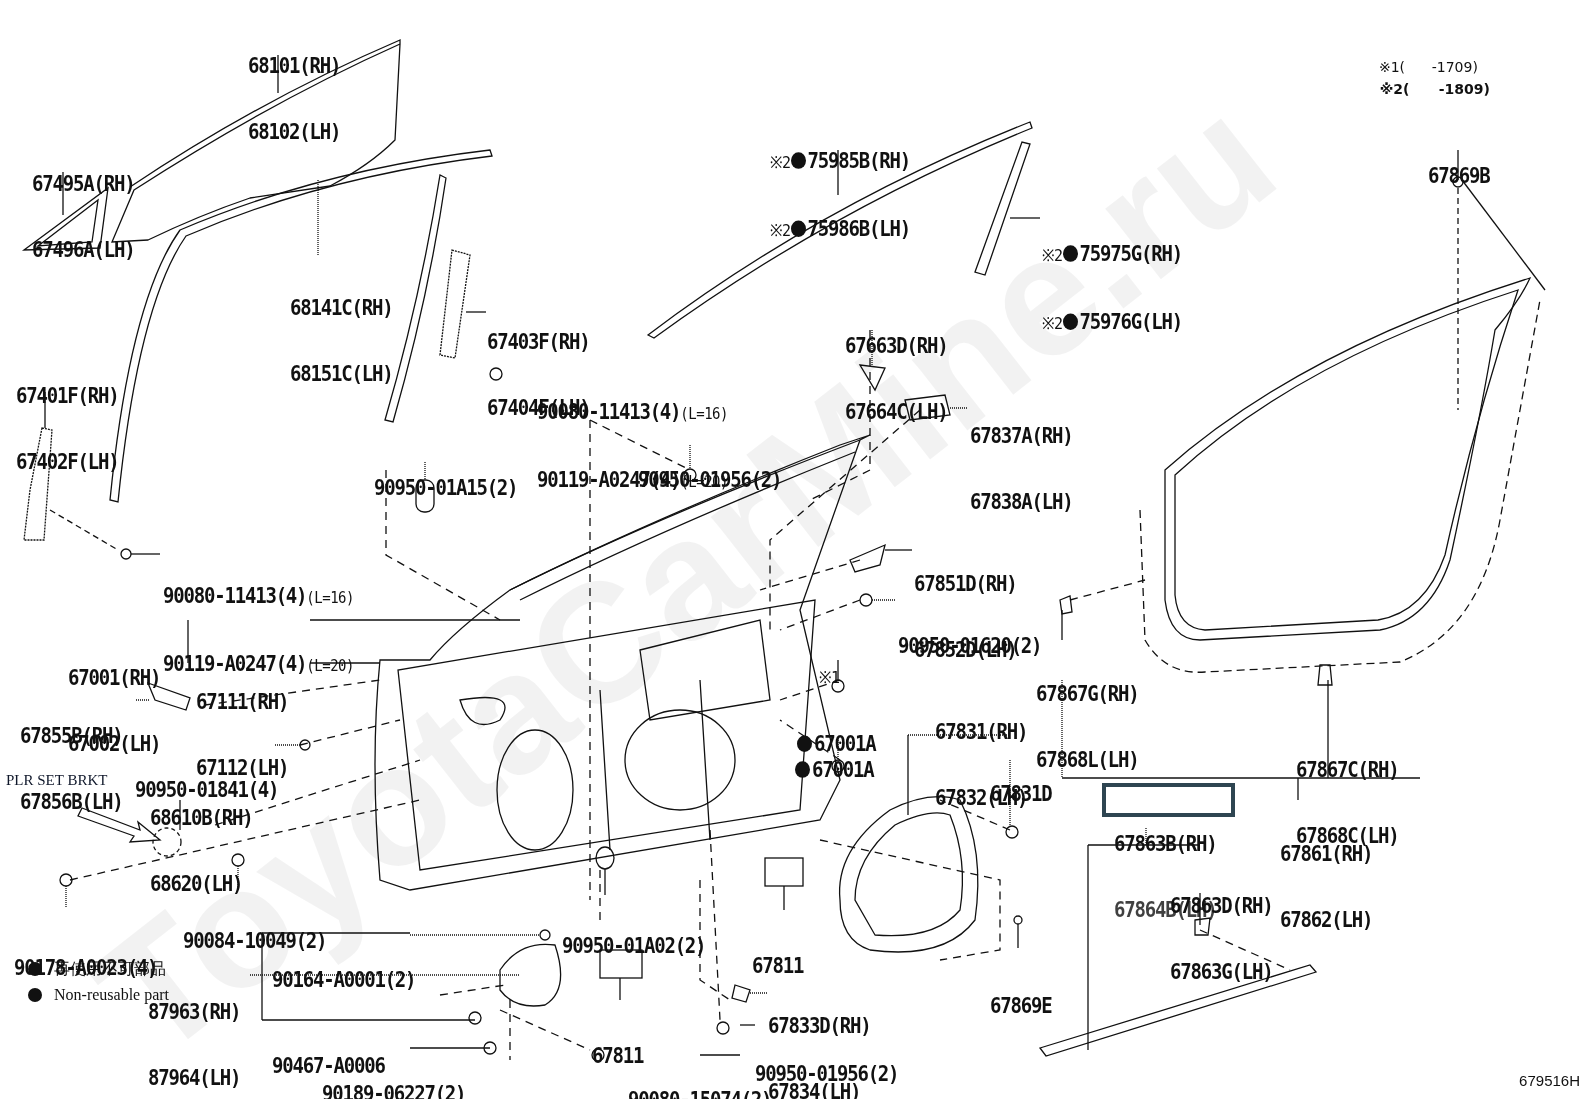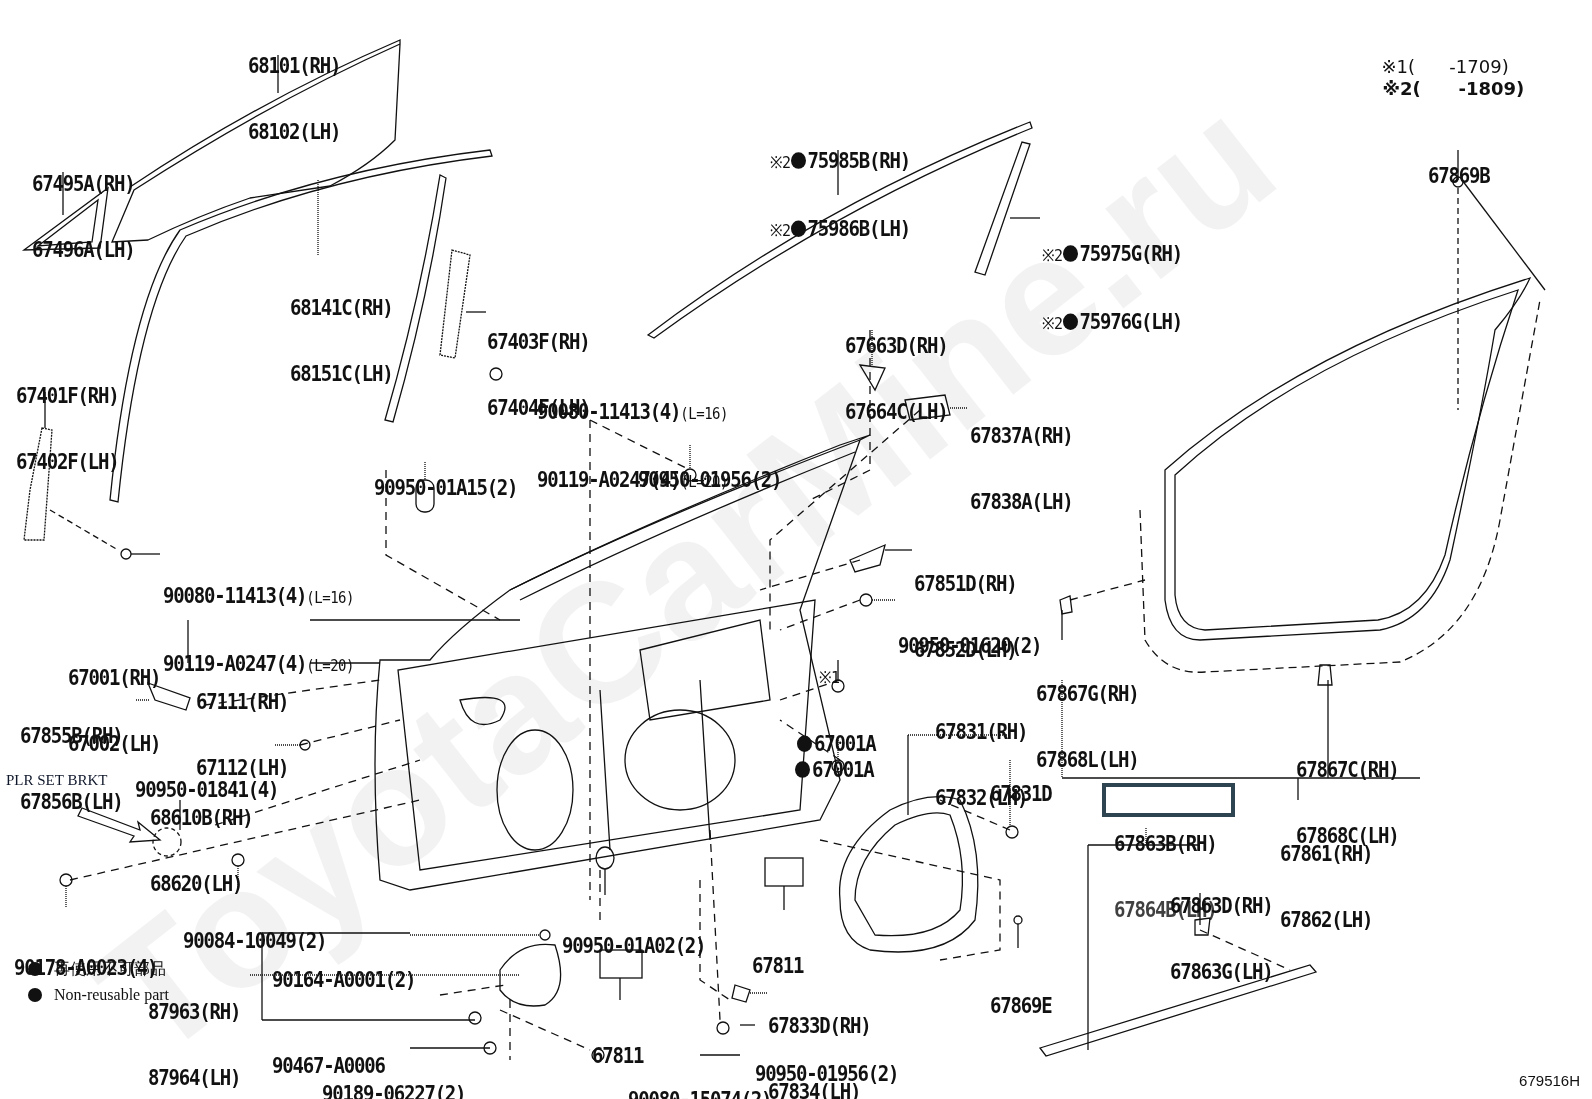--- a/index.html
+++ b/index.html
@@ -7,21 +7,21 @@
          font-family: "DejaVu Sans Mono", monospace; color: #111; }
   svg.art { position: absolute; left: 0; top: 0; }
   .lbl { position: absolute; font-family: "DejaVu Sans Mono", "Liberation Mono", monospace;
          font-weight: bold; font-size: 19px; line-height: 20px; letter-spacing: -1.2px;
          white-space: pre; color: #111; transform: scaleY(1.1); transform-origin: top left; }
   .lbl .line { display: block; }
   .lbl small { font-size: 14px; font-weight: normal; letter-spacing: -0.5px; }
   .lbl .dot { display: inline-block; width: 15px; height: 15px; border-radius: 50%;
               background: #111; vertical-align: -1px; margin-right: 2px; }
   .lbl .mark { font-weight: normal; font-size: 15px; letter-spacing: -0.5px; }
-  .note { position: absolute; font-family: "DejaVu Sans", sans-serif; font-size: 18px;
+  .note { position: absolute; font-family: "DejaVu Sans", sans-serif; font-size: 14px;
           color: #111; white-space: pre; line-height: 22px; }
   .plr { position: absolute; font-family: Liberation Serif, serif; font-size: 15px; color: #0f172a; }
   .legend { position: absolute; font-family: "Liberation Sans", sans-serif; font-size: 16px; color: #111; line-height: 26px; }
   .legend .dot { display: inline-block; width: 14px; height: 14px; border-radius: 50%; background: #111;
                  vertical-align: -2px; margin-right: 12px; }
   .diagram-id { position: absolute; right: 12px; bottom: 10px; font-family: "Liberation Sans", sans-serif;
                 font-size: 15px; color: #111; }
   .highlight { position: absolute; border: 4px solid #2e4551; box-sizing: border-box; }
   .watermark { position: absolute; font-family: "Liberation Sans", sans-serif; font-size: 170px;
                color: rgba(0,0,0,0.05); font-weight: bold; transform: rotate(-38deg);

